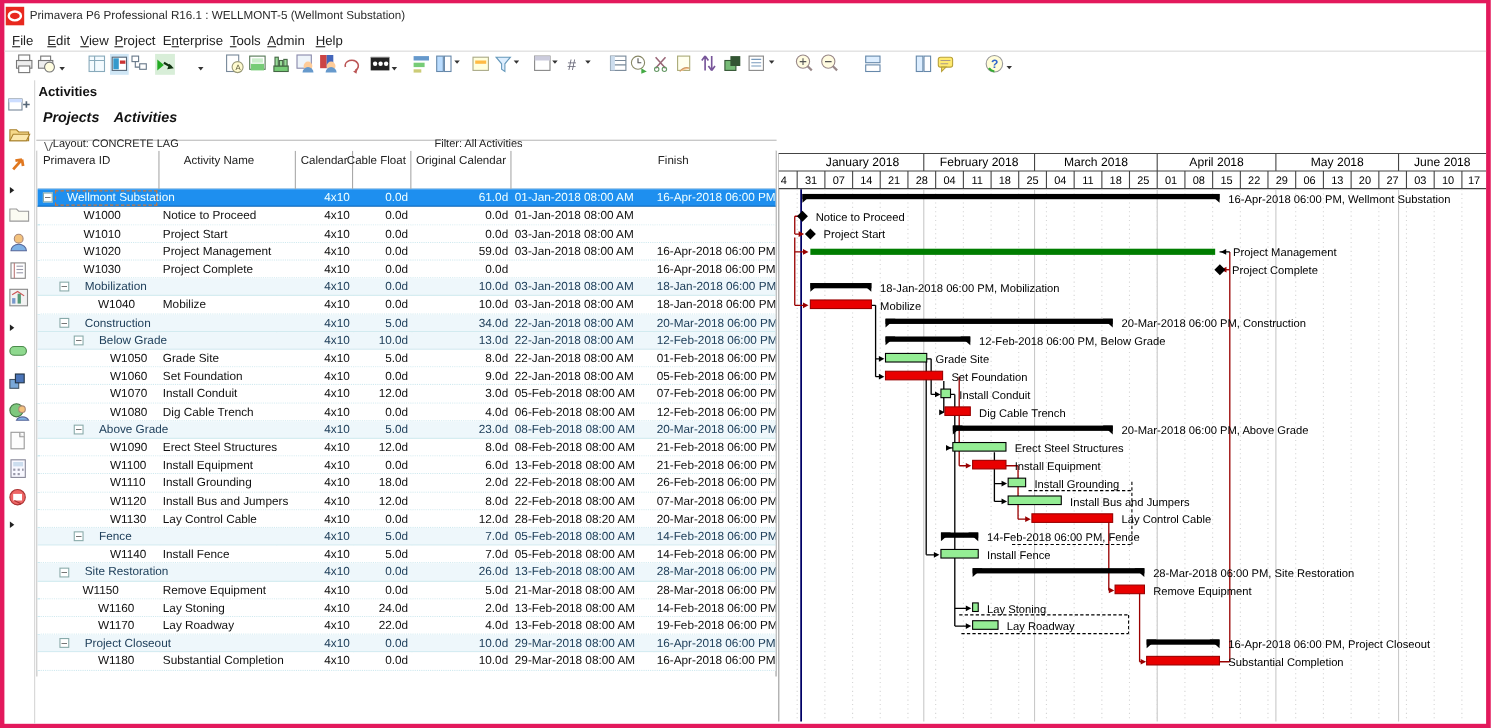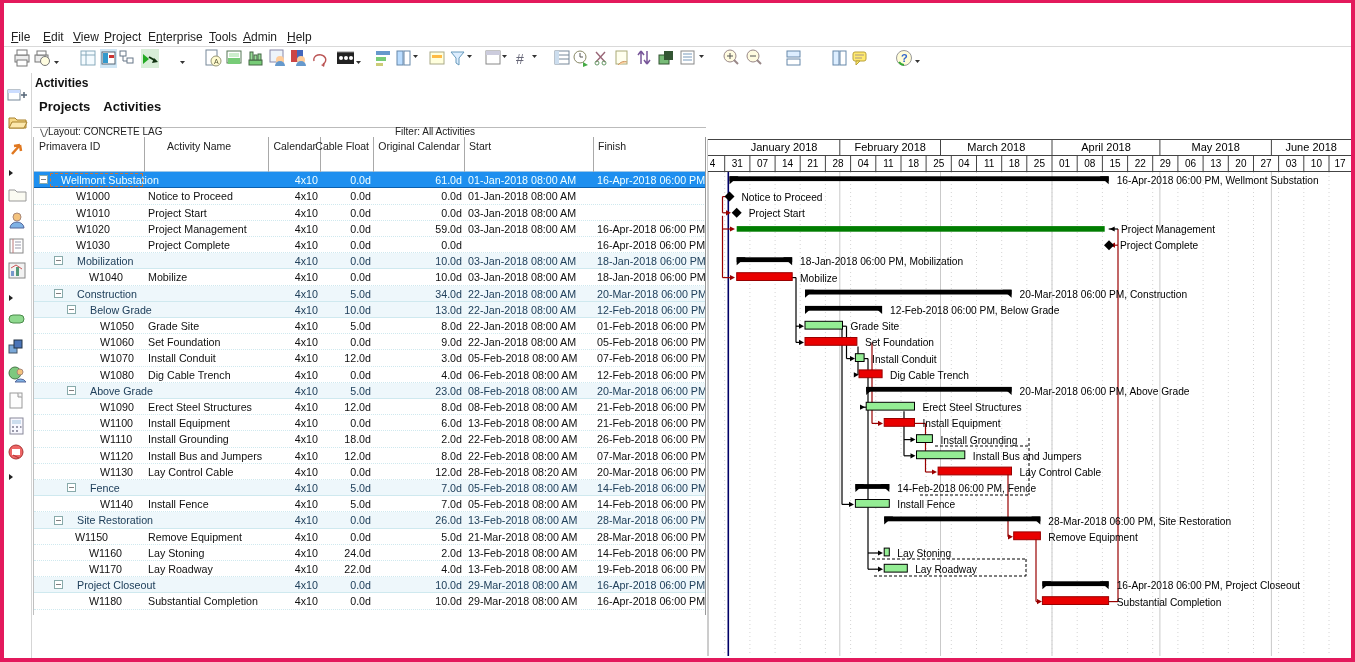--- a/index.html
+++ b/index.html
@@ -5,40 +5,47 @@
 html,body { width:1355px; height:662px; overflow:hidden; background:#e3195c;
   font-family:"Liberation Sans",sans-serif; }
 #inner { position:absolute; left:4px; top:3px; width:1347px; height:655px; background:#fff; }
 .abs { position:absolute; }
 #titlebar { position:absolute; left:0; top:0; width:100%; height:23px; }
 #title { position:absolute; left:23px; top:5px; font-size:10.6px; color:#2b2b2b; }
 #menu { position:absolute; left:0; top:23px; width:100%; height:20px; font-size:12px; color:#222; }
 #menu span { position:absolute; top:4px; }
 #menusep { position:absolute; left:0; top:43px; width:100%; border-top:1px solid #d9d9d9; }
 #acthead { position:absolute; left:31px; top:73px; font-size:12px; font-weight:bold; color:#111; }
-#tabs { position:absolute; left:35px; top:96px; font-size:13px; font-weight:bold; color:#111; }
+#tabs { position:absolute; left:35px; top:96px; font-size:13px; font-weight:bold; color:#111;font-style:italic; }
 #sidebar-sep { position:absolute; left:27px; top:70px; width:1px; height:585px; background:#d5d5d5; }
 #layoutbar { position:absolute; left:29px; top:124px; width:673px; height:10px; font-size:10px; color:#222; border-top:1px solid #bbb; }
 #grid { position:absolute; left:29px; top:134px; width:673px; height:478px; border-left:1px solid #c0c0c0; border-right:1px solid #999; font-size:11px; overflow:hidden; }
 #ghead { position:absolute; left:0; top:0; width:672px; height:35px; border-bottom:1px solid #9ec7e8; color:#222; font-size:10.5px; background:#fff; }
 #ghead .hc { position:absolute; top:0; height:35px; border-right:1px solid #a9a9a9; white-space:nowrap; }
 #rows { position:absolute; left:0; top:35.3px; width:672px; }
 .r { position:absolute; left:0; width:672px; height:16.2px; background:#fff; color:#101010; border-bottom:1px dotted #cfe9ef; }
 .r.grp { background:#eef7fb; color:#21415c; border-bottom:1px solid #cfe9ef; }
 .r.sel { background:#1e8fef; color:#f0ffff; border-bottom:1px solid #0a60b0; }
 .c { position:absolute; top:2px; font-size:10.7px; white-space:nowrap; }
 .ra { text-align:right; }
 .mb { position:absolute; top:3.2px; width:9px; height:9px; background:#fff; border:1px solid #8aa;
       font-size:9px; line-height:6px; text-align:center; color:#333; }
 .colline { position:absolute; top:35px; width:1px; height:438px; background:#d9eef3; }
 .focusbox { position:absolute; left:16px; top:0.5px; width:93px; height:14.5px; border:1px dashed #c8763a; }
 svg text { font-family:"Liberation Sans",sans-serif; }
 </style></head>
 <body>
 <div id="inner">
+  <div id="titlebar">
+    <svg class="abs" style="left:1px;top:3px" width="18" height="18">
+      <rect width="17" height="17" fill="#e8281e"></rect>
+        <ellipse cx="8.5" cy="8.5" rx="5.5" ry="4" fill="none" stroke="#fff" stroke-width="2.2"></ellipse>
+    </svg>
+    <div id="title">Primavera P6 Professional R16.1 : WELLMONT-5 (Wellmont Substation)</div>
+  </div>
   <div id="menu">
     <span style="left:7px"><u>F</u>ile</span>
     <span style="left:39px"><u>E</u>dit</span>
     <span style="left:69px"><u>V</u>iew</span>
     <span style="left:100px"><u>P</u>roject</span>
     <span style="left:144px">E<u>n</u>terprise</span>
     <span style="left:205px"><u>T</u>ools</span>
     <span style="left:239px"><u>A</u>dmin</span>
     <span style="left:283px"><u>H</u>elp</span>
   </div>
@@ -300,23 +307,20 @@
           <span style="position:absolute;left:4px;top:3px">Activity Name</span>
         </div>
       <div class="hc" style="left:217px;width:70px">
           <span style="position:absolute;right:4px;top:3px">Calendar</span>
         </div>
       <div class="hc" style="left:287px;width:53px">
           <span style="position:absolute;right:4px;top:3px">Cable Float</span>
         </div>
       <div class="hc" style="left:340px;width:91px">
           <span style="position:absolute;right:4px;top:3px">Original Calendar</span>
-        </div>
-      <div class="hc" style="left:431px;width:129px">
-          <span style="position:absolute;left:4px;top:3px">Start</span>
         </div>
       <div class="hc" style="left:560px;width:112px;border-right:none">
           <span style="position:absolute;left:4px;top:3px">Finish</span>
         </div>
     </div>
     <div class="colline" style="left:111px"></div>
     <div class="colline" style="left:217px"></div>
     <div class="colline" style="left:287px"></div>
     <div class="colline" style="left:340px"></div>
     <div class="colline" style="left:431px"></div>

